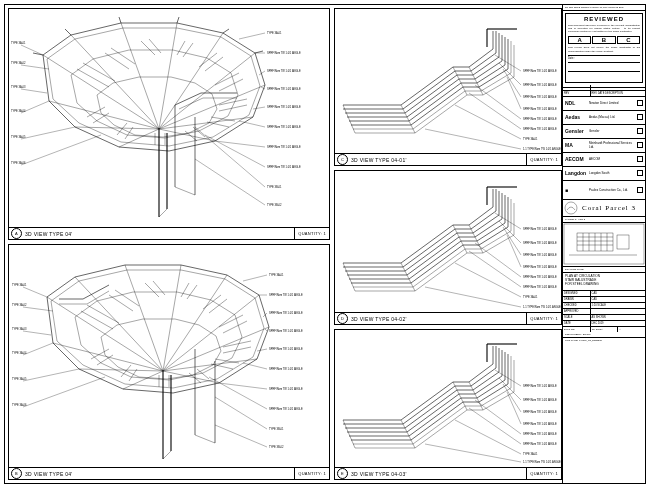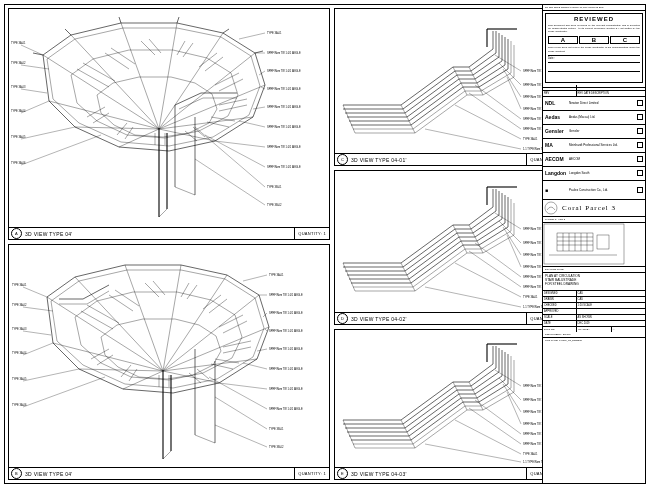--- a/index.html
+++ b/index.html
@@ -12,21 +12,21 @@
   .viewlabel .txt{flex:1;}
   .viewlabel .qty{border-left:1px solid #000;height:100%;display:flex;align-items:center;padding:0 3px;font-size:4px;}
   svg{display:block;}
   .ln{stroke:#000;fill:none;stroke-width:.6;}
   .ln2{stroke:#000;fill:none;stroke-width:1.1;}
   .thin{stroke:#000;fill:none;stroke-width:.35;}
   .lead{stroke:#000;fill:none;stroke-width:.3;}
   text{font-family:"Liberation Sans",sans-serif;}
   .tiny{font-size:2.6px;fill:#000;}
   
-  #tb{position:absolute;right:4px;top:4px;width:104px;height:480px;border:1px solid #000;box-sizing:border-box;background:#fff;font-size:3.2px;}
+  #tb{position:absolute;right:4px;top:4px;width:84px;height:480px;border:1px solid #000;box-sizing:border-box;background:#fff;font-size:3.2px;}
   .tbrow{border-bottom:1px solid #000;box-sizing:border-box;padding:1px 2px;}
   .rev{border:1px solid #000;margin:2px;padding:2px;}
   .rev h4{margin:0 0 2px 0;text-align:center;font-size:6px;letter-spacing:1px;}
   .revtxt{font-size:2.5px;line-height:1.25;text-align:justify;}
   .abc{display:flex;margin-top:3px;}
   .abc div{flex:1;border:1px solid #000;text-align:center;font-size:6px;font-weight:bold;margin-right:1px;}
   .abc div:last-child{margin-right:0;}
   .kv{display:flex;border-bottom:1px solid #000;font-size:2.6px;}
   .kv span:first-child{width:30%;border-right:1px solid #000;padding:1px;}
   .kv span:last-child{flex:1;padding:1px;}

